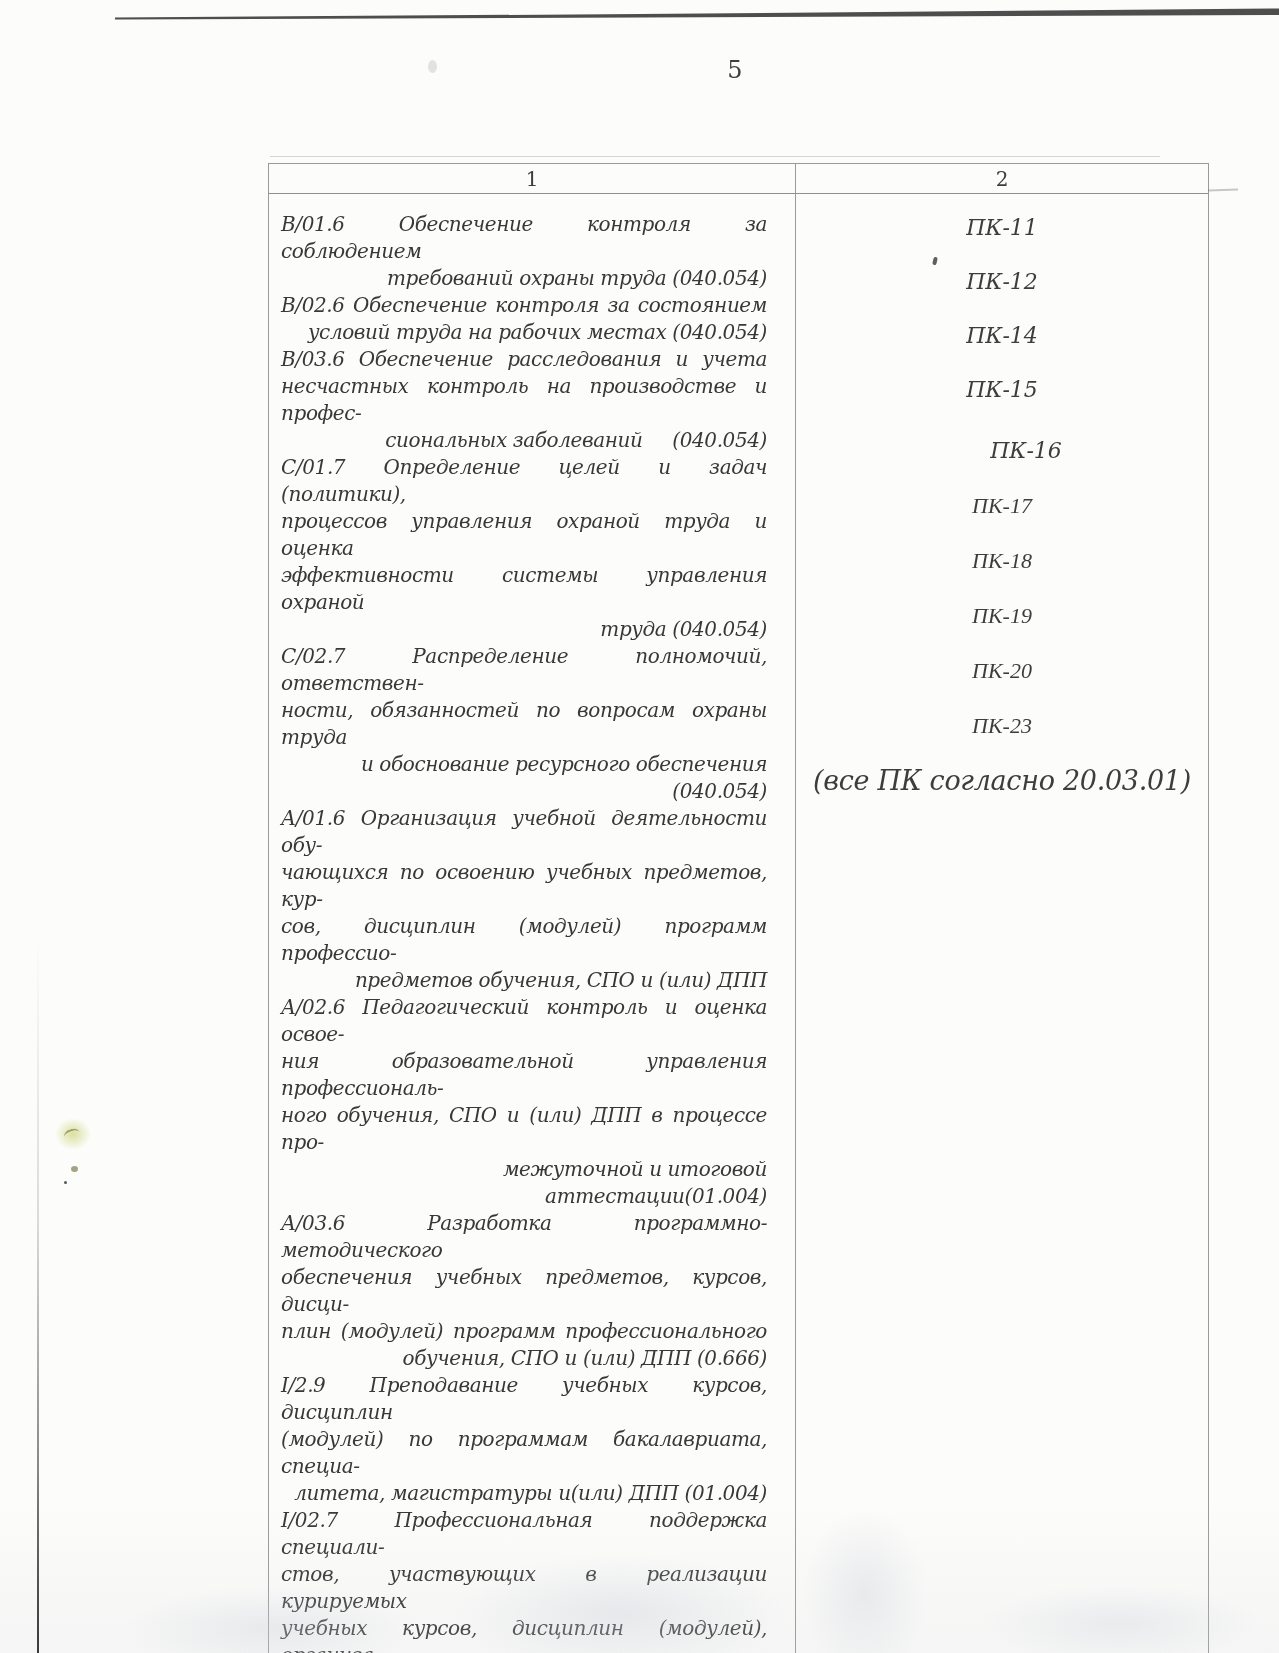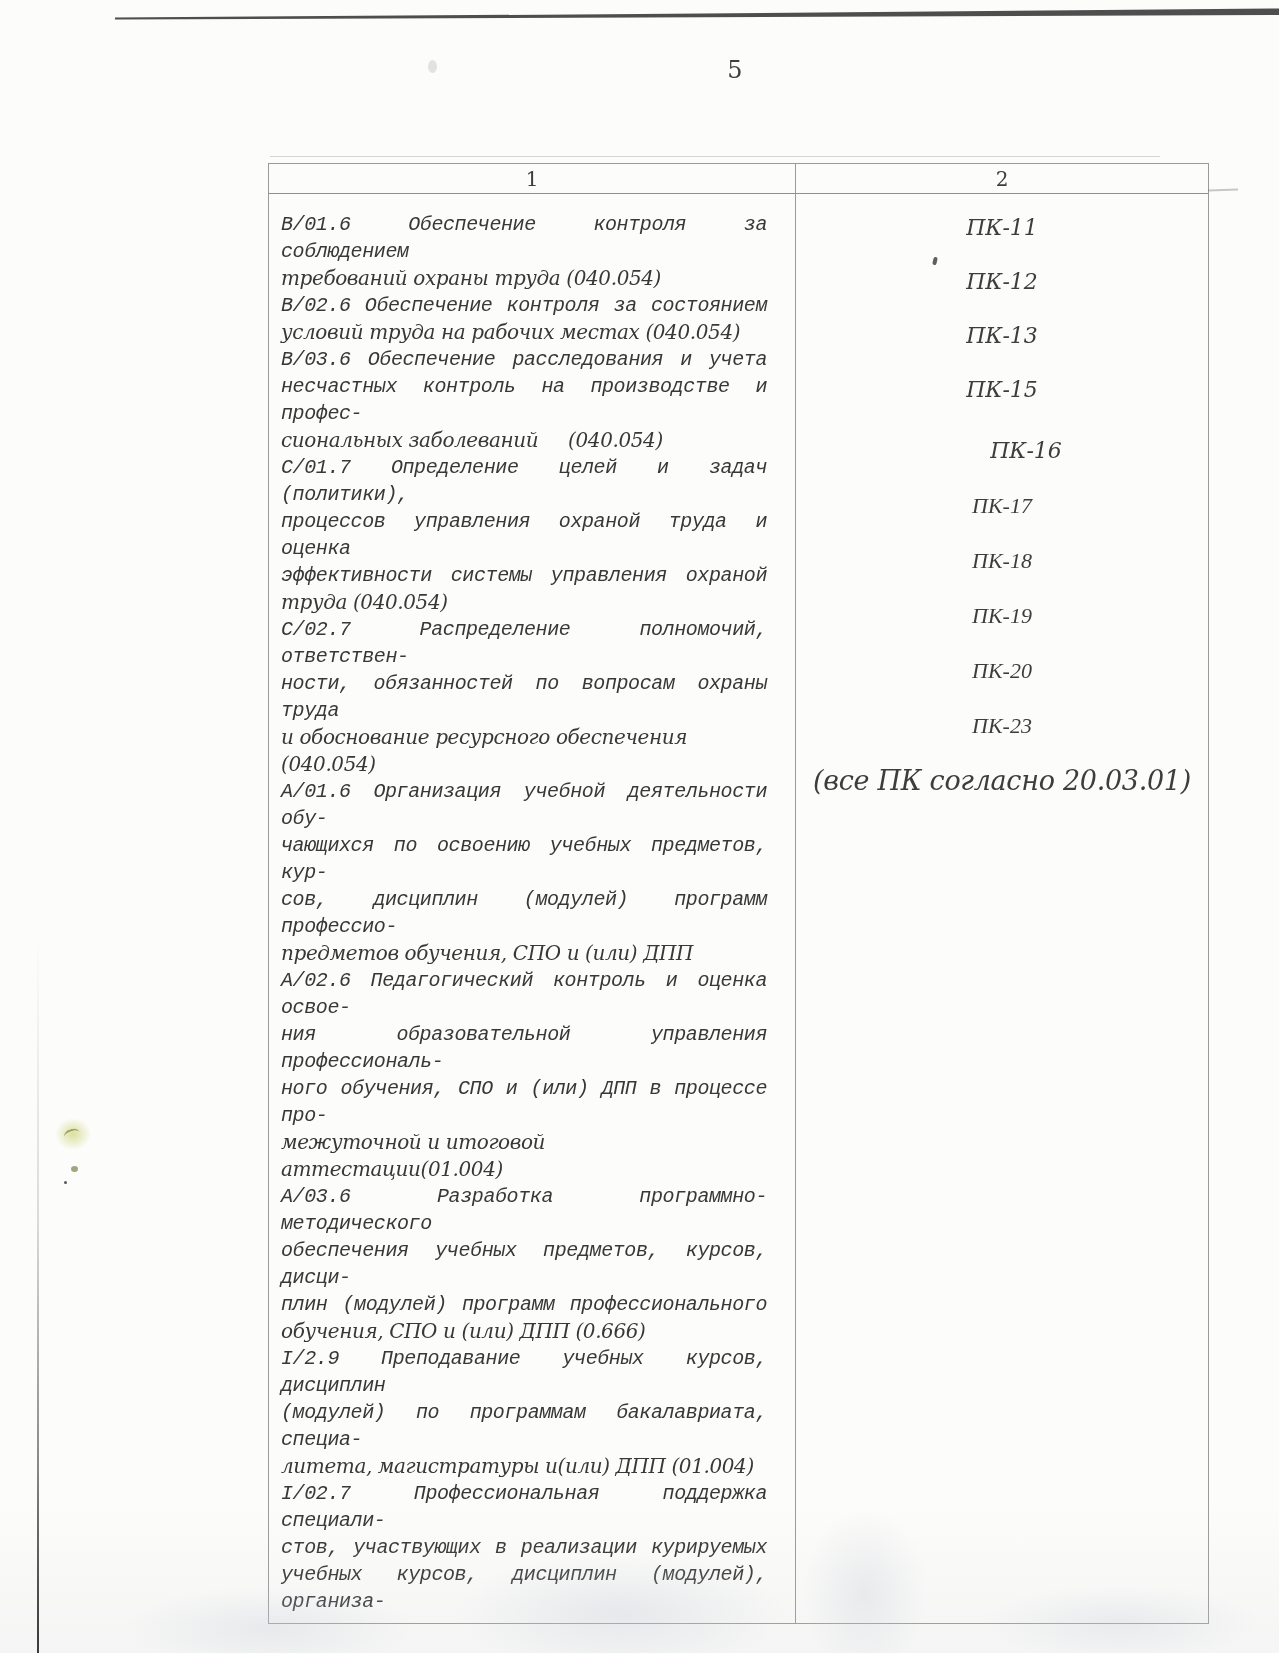--- a/index.html
+++ b/index.html
@@ -59,22 +59,22 @@
     vertical-align:top;
     padding:17px 28px 8px 12px;
     font-style:italic;font-size:20px;line-height:27px;letter-spacing:-0.4px;
     color:#383838;
   }
   td.cell-right{
     vertical-align:top;text-align:center;
     padding-top:20px;
     font-style:italic;font-size:22px;color:#3d3d3d;
   }
-  .line{text-align:left;}
-  .line.j{text-align:justify;text-align-last:justify;font-family:Liberation Mono, monospace;}
+  .line{text-align:right;}
+  .line.j{text-align:justify;text-align-last:justify;}
   .code{height:54px;line-height:27px;}
   .code:nth-child(5){margin-top:7px;height:55px;padding-left:48px;}
   .code:nth-child(n+6){height:55px;font-family:Liberation Serif, serif;}
   .note{line-height:27px;font-size:27px;letter-spacing:-0.3px;}
 </style>
 </head>
 <body>
 
 <div class="page">
 
@@ -129,21 +129,21 @@
             <div class="line j">I/2.9 Преподавание учебных курсов, дисциплин</div>
             <div class="line j">(модулей) по программам бакалавриата, специа-</div>
             <div class="line">литета, магистратуры и(или) ДПП (01.004)</div>
             <div class="line j">I/02.7 Профессиональная поддержка специали-</div>
             <div class="line j">стов, участвующих в реализации курируемых</div>
             <div class="line j">учебных курсов, дисциплин (модулей), организа-</div>
           </td>
         <td class="cell-right" id="right-cell">
             <div class="code">ПК-11</div>
             <div class="code">ПК-12</div>
-            <div class="code">ПК-13</div>
+            <div class="code">ПК-14</div>
             <div class="code">ПК-15</div>
             <div class="code">ПК-16</div>
             <div class="code">ПК-17</div>
             <div class="code">ПК-18</div>
             <div class="code">ПК-19</div>
             <div class="code">ПК-20</div>
             <div class="code">ПК-23</div>
             <div class="note">(все ПК согласно 20.03.01)</div>
           </td>
       </tr>

